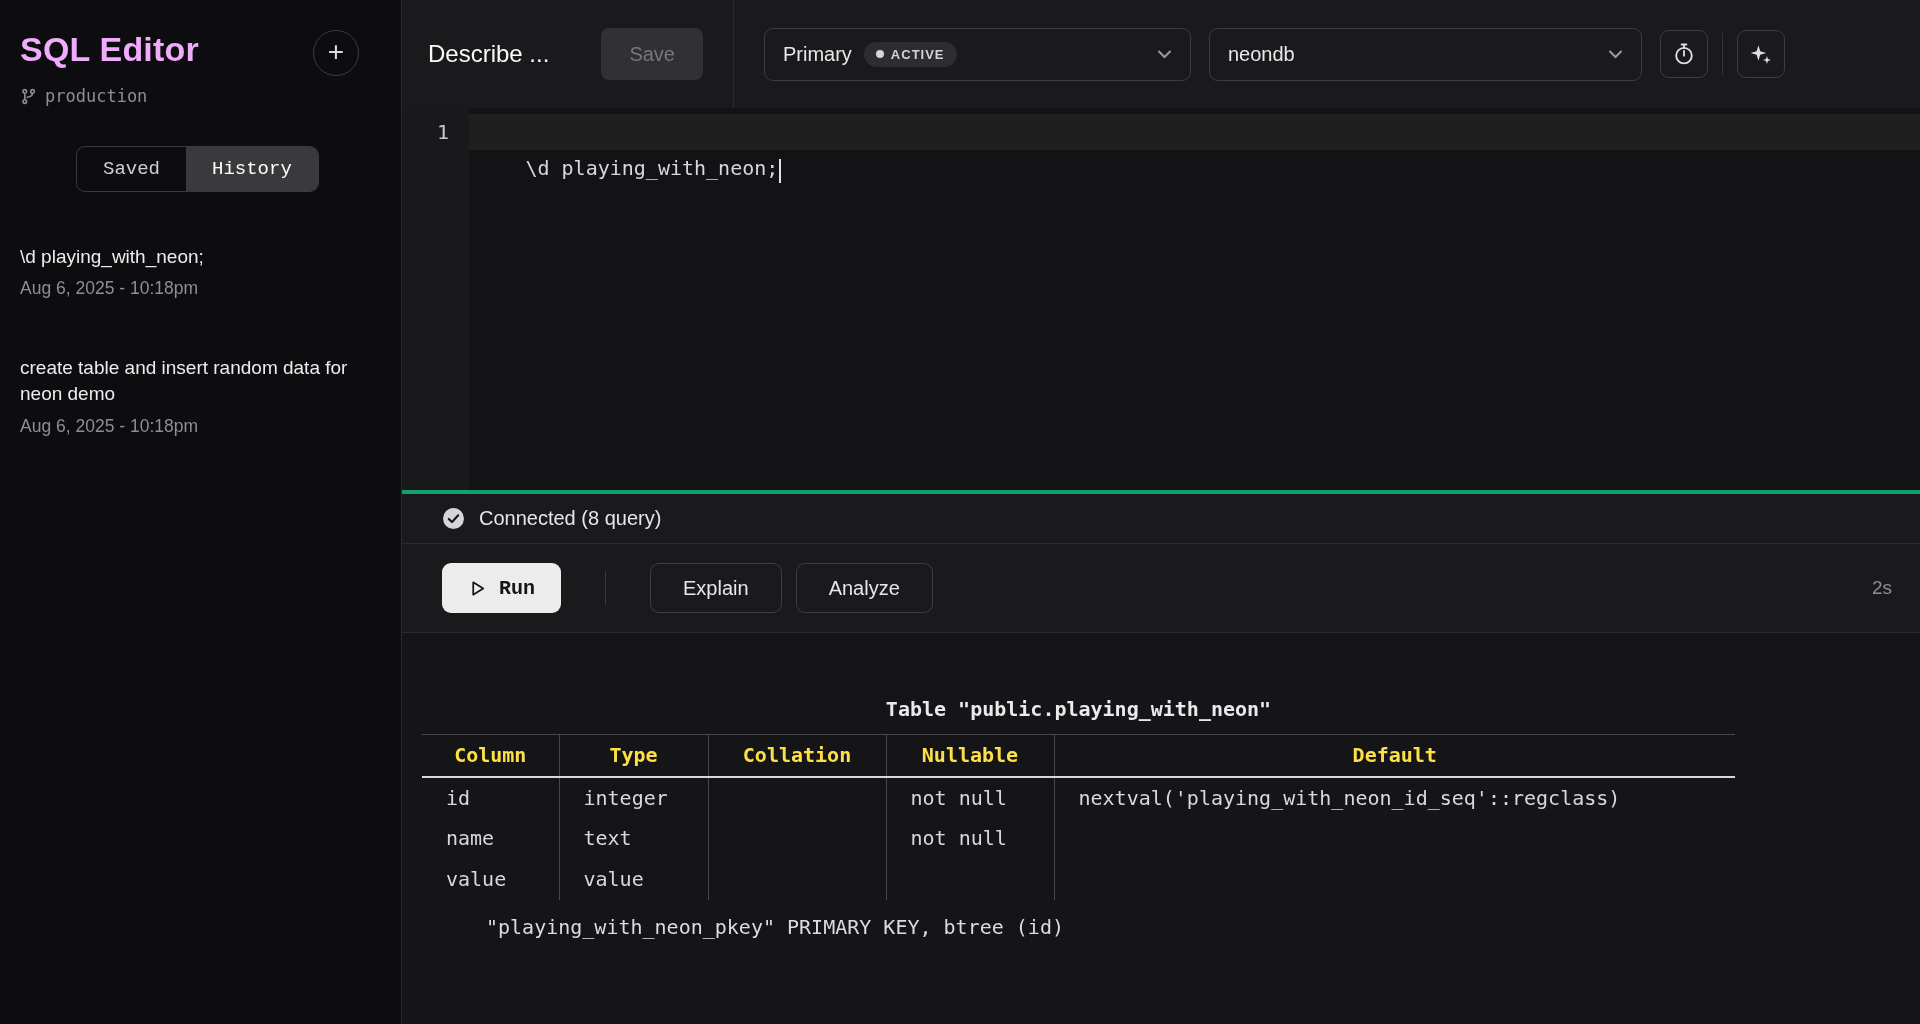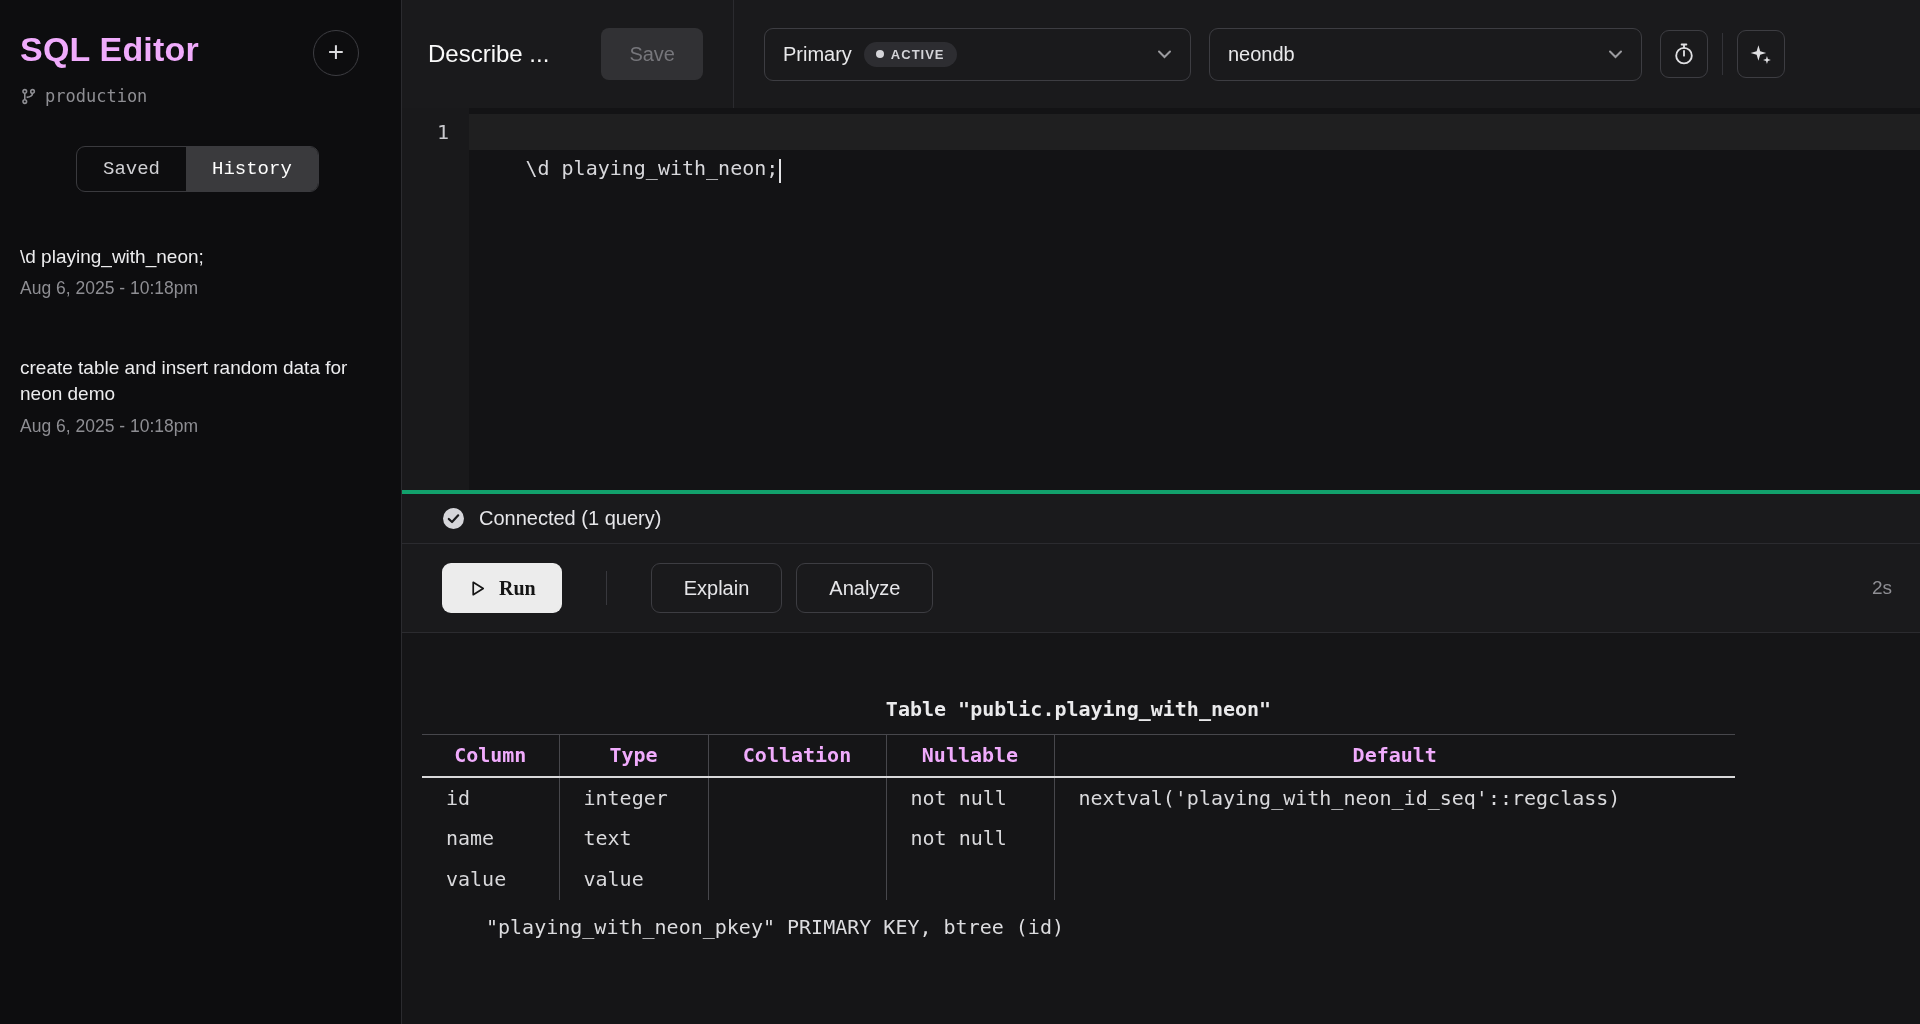--- a/index.html
+++ b/index.html
@@ -53,32 +53,32 @@
   .code-pane { flex:1; padding-top:6px; }
   .code-line { height:36px; line-height:36px; padding-left:12px; white-space:pre; }
   .code-line.active-line { background:rgba(255,255,255,0.05); }
   .code-text { font-family:"DejaVu Sans Mono", monospace; font-size:20px; color:#d8d8dc; }
   .cursor { display:inline-block; width:2px; height:24px; background:#e2e2e5; vertical-align:middle; margin-left:1px; }
 
   
   .green-rule { height:4px; background:var(--accent, #12a16c); }
   .status-row { height:50px; min-height:50px; display:flex; align-items:center; gap:14px; padding-left:40px; border-bottom:1px solid #2b2b2f; font-size:20px; color:#e6e6e9; }
   .action-row { height:88px; min-height:88px; display:flex; align-items:center; padding:0 28px 0 40px; }
-  .run-btn { display:flex; align-items:center; gap:12px; height:50px; padding:0 26px; border:none; border-radius:9px; background:#ececec; color:#151515; font-size:20px; font-weight:600; font-family:Liberation Serif, serif; cursor:pointer; }
+  .run-btn { display:flex; align-items:center; gap:12px; height:50px; padding:0 26px; border:none; border-radius:9px; background:#ececec; color:#151515; font-size:20px; font-weight:600; font-family:Liberation Mono, monospace; cursor:pointer; }
   .ghost-btn { height:50px; padding:0 32px; border:1px solid #3d3d42; border-radius:9px; background:transparent; color:#e6e6e9; font-size:20px; font-family:inherit; cursor:pointer; }
   .ghost-btn + .ghost-btn { margin-left:14px; }
   .spacer { flex:1; }
   .duration { color:#8e8e93; font-size:19px; }
 
   
   .results { flex:1; border-top:1px solid #2b2b2f; background:#151517; overflow:hidden; }
   .results-inner { padding:0 0 0 20px; font-family:"DejaVu Sans Mono", monospace; color:#dcdcdf; }
   .table-title { width:1313px; text-align:center; font-size:20px; font-weight:700; color:#eaeaec; margin-top:64px; }
   table.psql { border-collapse:collapse; table-layout:fixed; width:1313px; margin-top:13px; border-top:1px solid #47474c; font-size:20px; }
-  table.psql th { height:42px; font-weight:700; color:#f0abfc; text-align:center; border-bottom:2px solid #d8d8da; }
+  table.psql th { height:42px; font-weight:700; color:#fde047; text-align:center; border-bottom:2px solid #d8d8da; }
   table.psql td { height:41px; padding-left:24px; color:#d9d9dc; vertical-align:middle; white-space:nowrap; }
   table.psql th + th, table.psql td + td { border-left:1px solid #47474c; }
   .indexes-label { font-size:20px; margin-top:26px; color:#dcdcdf; }
   .index-line { font-size:20px; margin-top:15px; padding-left:64px; color:#dcdcdf; white-space:pre; }
 
   svg { display:block; }
 </style>
 </head>
 <body>
 
@@ -173,21 +173,21 @@
         </div>
       </div>
     </div>
 
     <div class="green-rule"></div>
     <div class="status-row">
       <svg width="23" height="23" viewBox="0 0 22 22">
         <circle cx="11" cy="11" r="10" fill="#d6d6da"></circle>
         <path d="M6.5 11.4 L9.6 14.4 L15.5 8" fill="none" stroke="#1a1a1c" stroke-width="2.1" stroke-linecap="round" stroke-linejoin="round"></path>
       </svg>
-      <span>Connected (1 query)</span>
+      <span>Connected (8 query)</span>
     </div>
 
     <div class="action-row">
       <button class="run-btn">
         <svg width="19" height="19" viewBox="0 0 20 20" fill="none" stroke="#151515" stroke-width="1.8" stroke-linejoin="round">
             <path d="M5.5 3.5 L16 10 L5.5 16.5 Z"></path>
           </svg>
         <span>Run</span>
       </button>
       <div class="vdiv mid"></div>

